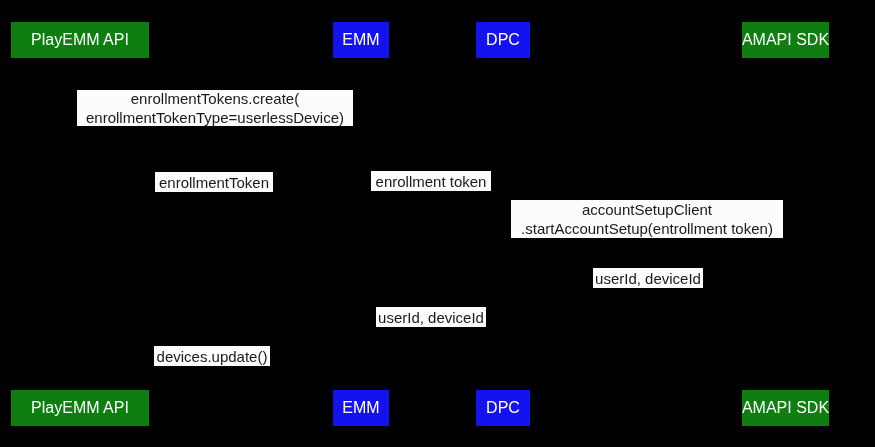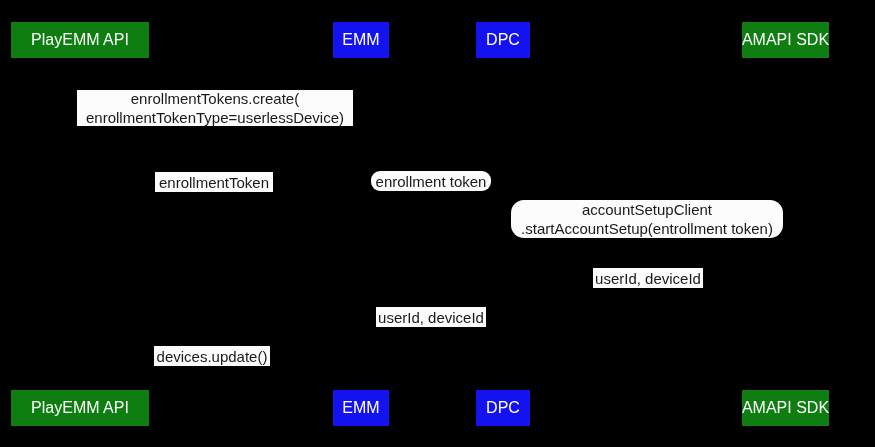--- a/index.html
+++ b/index.html
@@ -42,22 +42,22 @@
   
   .row-top    { top: 22px; }
   .row-bottom { top: 390px; }
   .actor-playemm { left: 11px;  width: 138px; }
   .actor-emm     { left: 333px; width: 56px; }
   .actor-dpc     { left: 476px; width: 54px; }
   .actor-amapi   { left: 742px; width: 87px; }
   
   .m1 { left: 77px;  top: 66px;  width: 276px; height: 36px; margin-top: 24px; }
   .m2 { left: 155px; top: 132px; width: 118px; height: 20px; margin-top: 40px; }
-  .m3 { left: 371px; top: 171px; width: 120px; height: 20px; border-radius: 9px; }
-  .m4 { left: 511px; top: 200px; width: 272px; height: 38px; border-radius: 13px; }
+  .m3 { left: 371px; top: 171px; width: 120px; height: 20px; }
+  .m4 { left: 511px; top: 200px; width: 272px; height: 38px; }
   .m5 { left: 593px; top: 268px; width: 110px; height: 20px; }
   .m6 { left: 376px; top: 307px; width: 110px; height: 20px; }
   .m7 { left: 154px; top: 346px; width: 116px; height: 20px; }
 </style>
 </head>
 <body>
 
 <div class="stage">
 
   <div class="actor row-top actor-playemm" style="background: rgb(13, 126, 15);">PlayEMM API</div>

